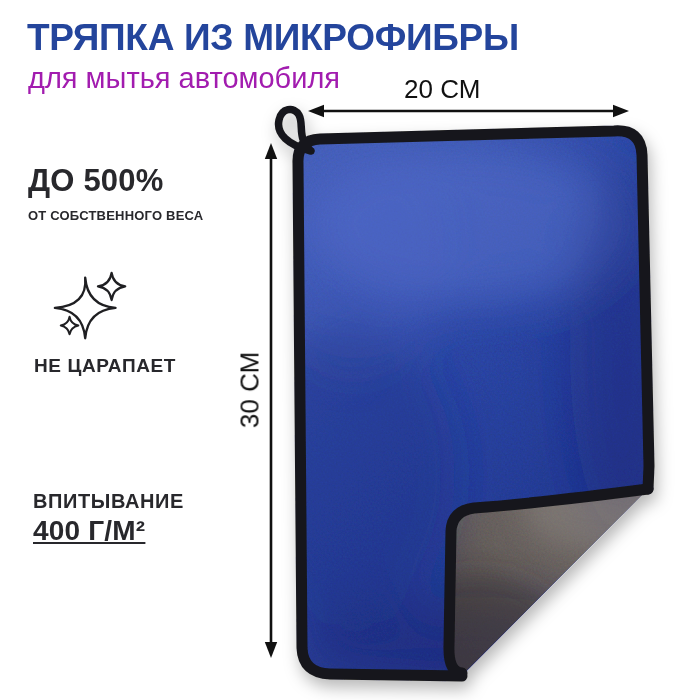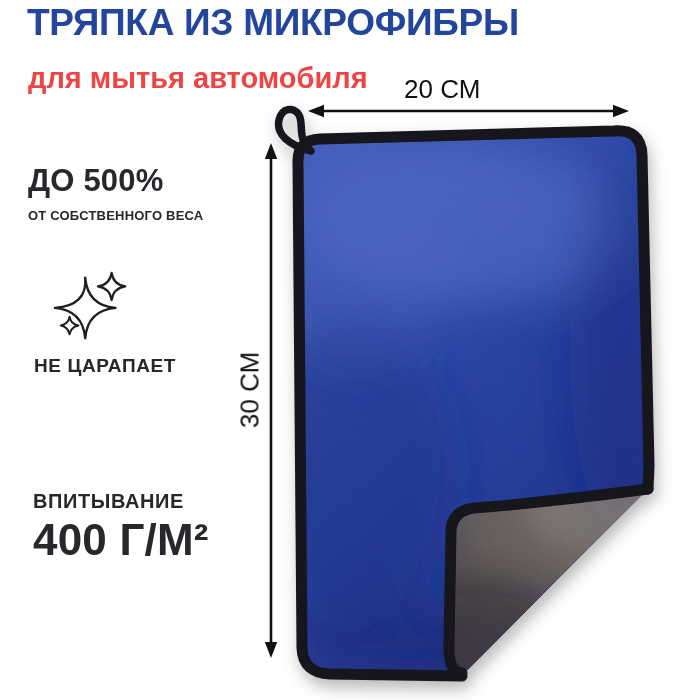--- a/index.html
+++ b/index.html
@@ -3,38 +3,38 @@
 <meta charset="utf-8">
 <style>
   html,body { margin:0; padding:0; background:#ffffff; }
   .canvas {
     position:relative; width:700px; height:700px; overflow:hidden;
     background:#ffffff;
     font-family:"Liberation Sans", sans-serif;
     color:#28282c;
   }
   .page-title {
-    position:absolute; left:27px; top:2px; margin:0;
+    position:absolute; left:27px; top:17px; margin:0;
     font-size:37px; font-weight:700; letter-spacing:-0.3px;
     color:#24459c; white-space:nowrap;
   }
   .subtitle {
     position:absolute; left:28px; top:62px;
-    font-size:29px; font-weight:700; color:#ef4444; white-space:nowrap;
+    font-size:29px; font-weight:400; color:#a21caf; white-space:nowrap;
   }
   .feat { position:absolute; line-height:1.08; }
   .feat .f-top  { font-size:20px; font-weight:700; letter-spacing:0.6px; }
   .feat .f-big  { font-size:31px; font-weight:700; letter-spacing:0.2px; margin-top:3px; }
   .feat .f-small{ font-size:13px; font-weight:700; letter-spacing:0.2px; margin-top:12px; }
   .f-absorb  { left:28px; top:161px; }
   .f-scratch { left:24px; top:356px; width:152px; text-align:right; }
   .f-scratch .f-top { font-size:19px; }
   .f-scratch .f-big { font-size:33px; }
   .f-density { left:33px; top:491px; }
-  .f-density .f-big { font-size:44px; }
+  .f-density .f-big { font-size:28px;text-decoration:underline; }
   .sparkles { position:absolute; left:50px; top:264px; width:88px; height:82px; }
   .cloth-svg { position:absolute; left:0; top:0; width:700px; height:700px; }
   .dim-label {
     font-size:26px; font-weight:400; color:#111111; white-space:nowrap;
   }
   .dim-w { position:absolute; left:404px; top:74px; width:132px; text-align:left; }
   .dim-h {
     position:absolute; left:250px; top:390px;
     transform:translate(-50%,-50%) rotate(-90deg);
   }

